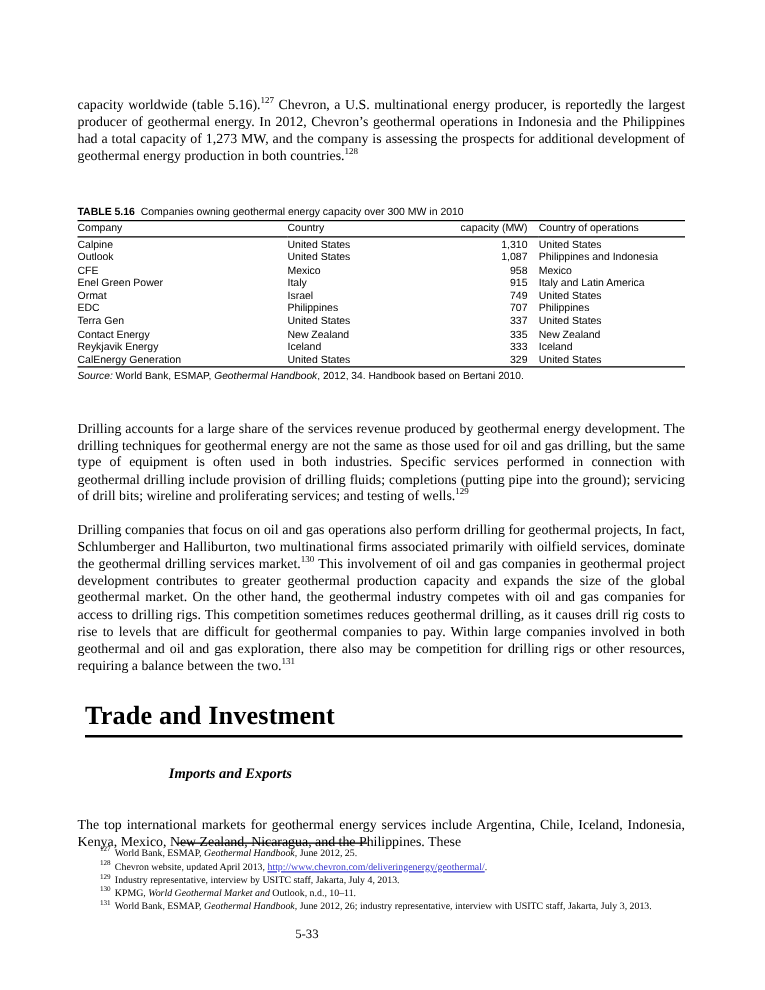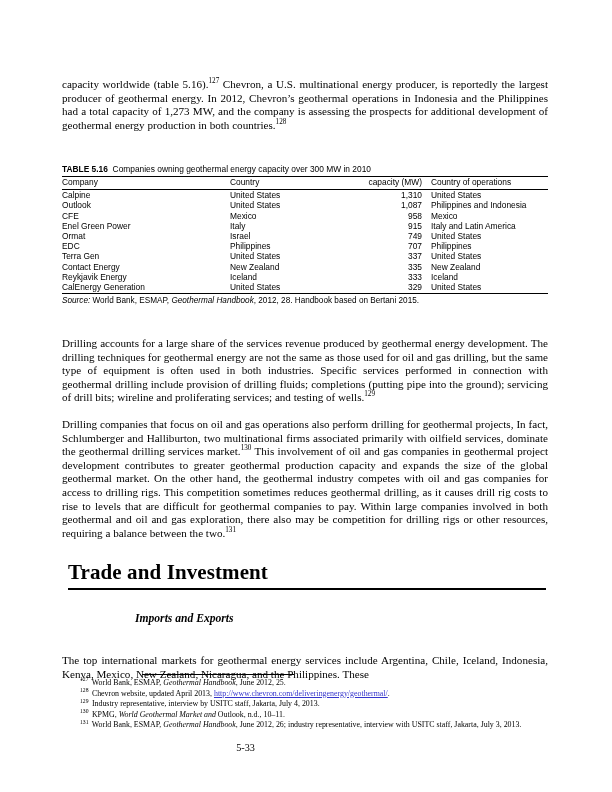--- a/index.html
+++ b/index.html
@@ -250,21 +250,21 @@
           <td>CalEnergy Generation</td>
           <td>United States</td>
           <td class="num">329</td>
           <td>United States</td>
         </tr>
       </tbody>
     </table>
 
     <div class="tbl-bottom-rule"></div>
 
-    <div class="tbl-source"><i>Source:</i><span> World Bank, ESMAP, </span><i>Geothermal Handbook</i><span>, 2012, 28. Handbook based on Bertani 2015.</span></div>
+    <div class="tbl-source"><i>Source:</i><span> World Bank, ESMAP, </span><i>Geothermal Handbook</i><span>, 2012, 34. Handbook based on Bertani 2010.</span></div>
   </div>
 
   <p class="body-p" style="left:62px; top:326px; width:486px;"><span>Drilling accounts for a large share of the services revenue produced by geothermal energy development. The drilling techniques for geothermal energy are not the same as those used for oil and gas drilling, but the same type of equipment is often used in both industries. Specific services performed in connection with geothermal drilling include provision of drilling fluids; completions (putting pipe into the ground); servicing of drill bits; wireline and proliferating services; and testing of wells.</span><sup>129</sup></p>
 
   <p class="body-p" style="left:62px; top:407px; width:486px;"><span>Drilling companies that focus on oil and gas operations also perform drilling for geothermal projects, In fact, Schlumberger and Halliburton, two multinational firms associated primarily with oilfield services, dominate the geothermal drilling services market.</span><sup>130</sup><span> This involvement of oil and gas companies in geothermal project development contributes to greater geothermal production capacity and expands the size of the global geothermal market. On the other hand, the geothermal industry competes with oil and gas companies for access to drilling rigs. This competition sometimes reduces geothermal drilling, as it causes drill rig costs to rise to levels that are difficult for geothermal companies to pay. Within large companies involved in both geothermal and oil and gas exploration, there also may be competition for drilling rigs or other resources, requiring a balance between the two.</span><sup>131</sup></p>
 
   <div class="h1-sec" style="top:560px;"><span>Trade and Investment</span></div>
 
   <div class="h2-sec" style="left:135px; top:612px;"><span>Imports and Exports</span></div>
 

